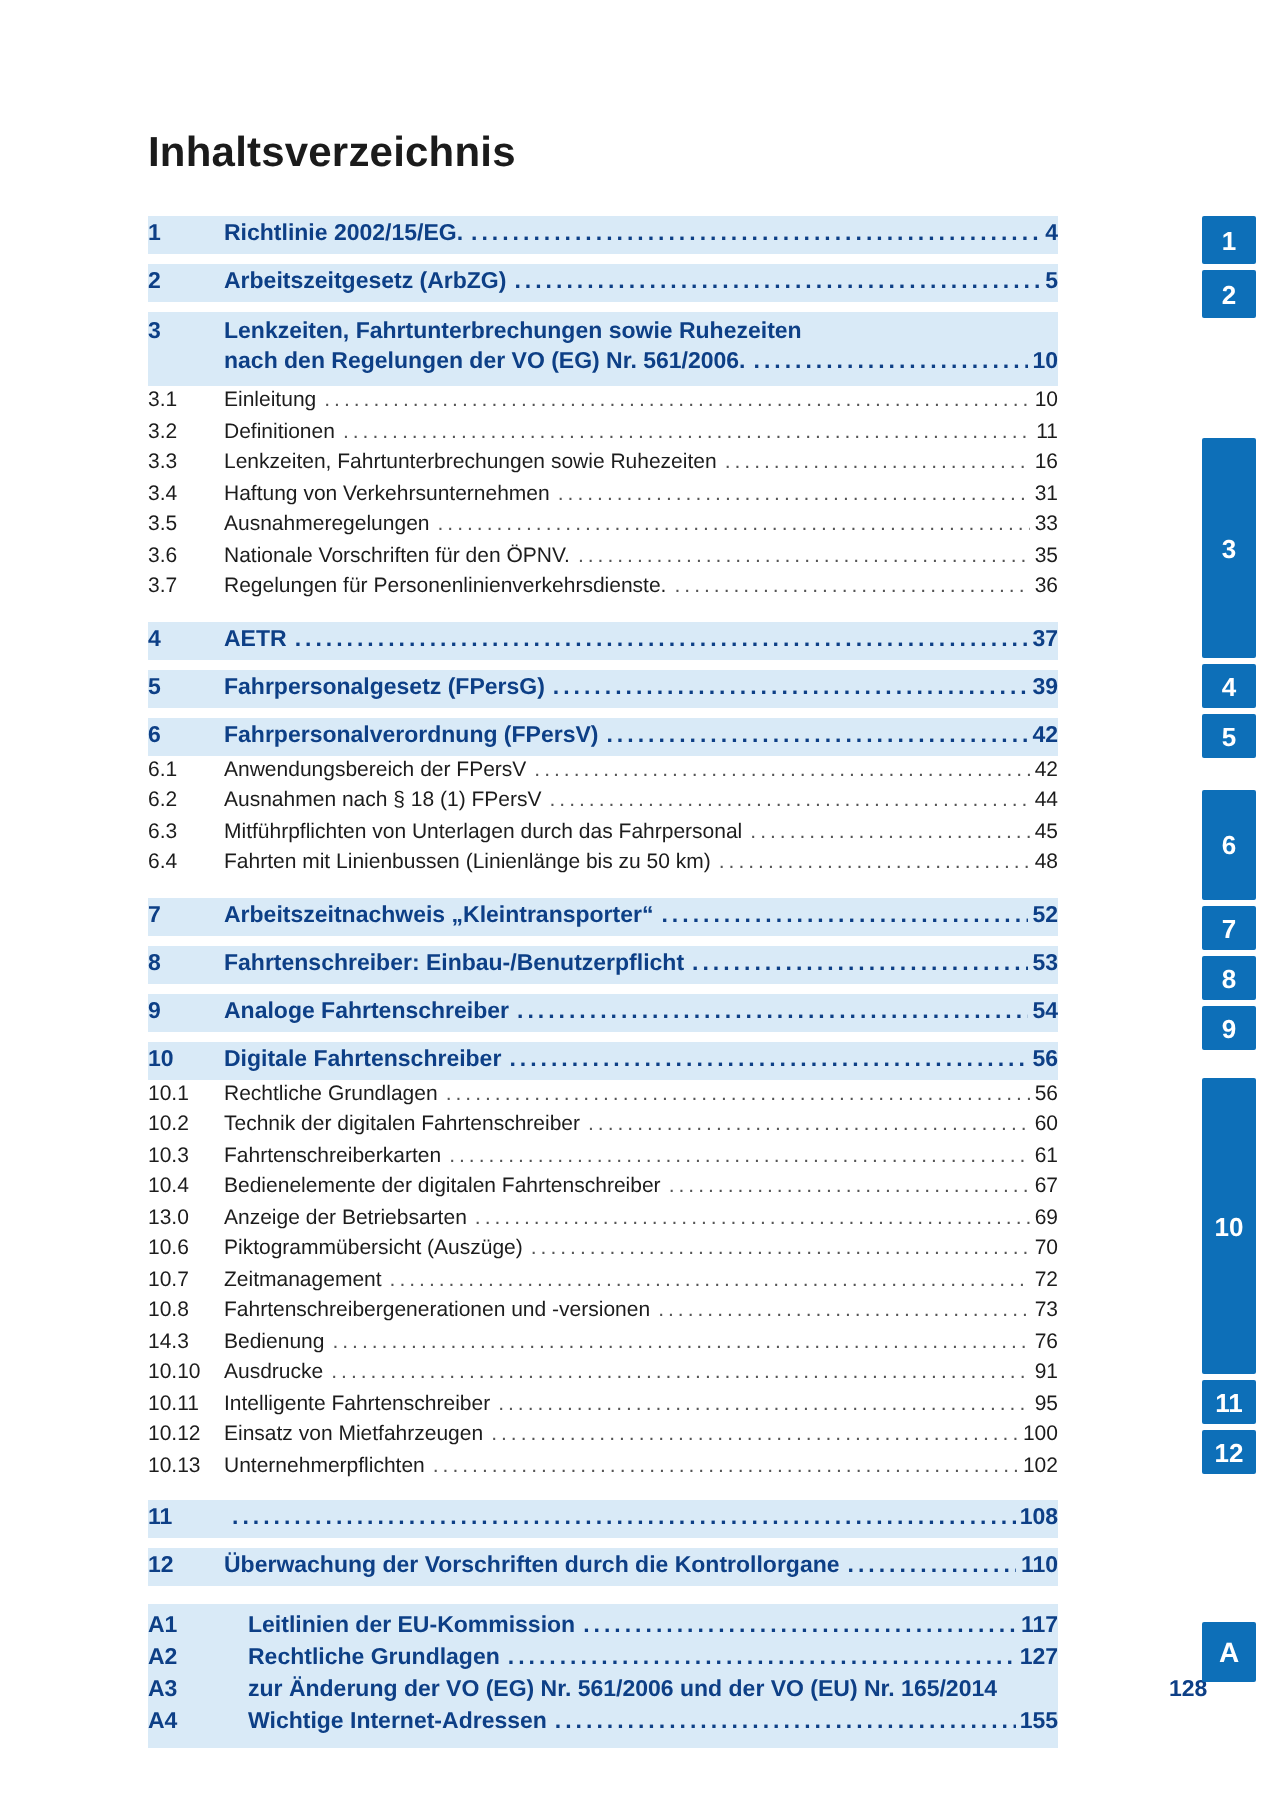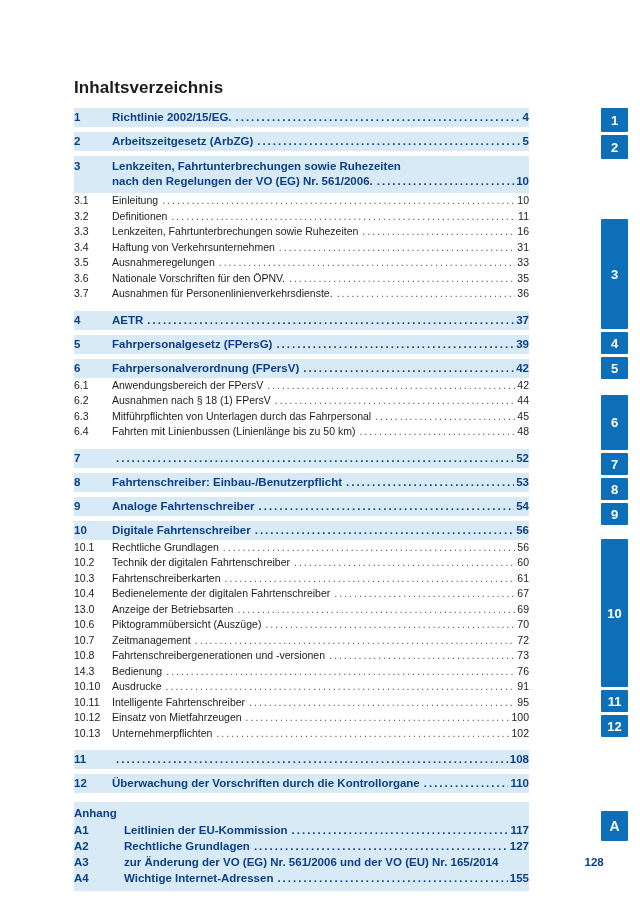--- a/index.html
+++ b/index.html
@@ -20,22 +20,22 @@
     position: absolute;
     left: 0; top: 0;
     width: 640px;
     height: 898px;
   }
 
   
   .title {
     position: absolute;
     left: 74px;
-    top: 78px;
-    font-size: 17px;
+    top: 65px;
+    font-size: 21px;
     font-weight: bold;
     color: #1b1b1b;
     letter-spacing: 0.1px;
   }
 
   
   .toc {
     position: absolute;
     left: 74px;
     top: 108px;
@@ -242,21 +242,21 @@
         <span class="num">3.6</span>
         <span class="txtwrap">
           <span class="label">Nationale Vorschriften für den ÖPNV.</span>
           <span class="leader">................................................................................................................................................................................................................................................</span>
           <span class="page-no">35</span>
         </span>
       </div>
       <div class="row sub">
         <span class="num">3.7</span>
         <span class="txtwrap">
-          <span class="label">Ausnahmen für Personenlinienverkehrsdienste.</span>
+          <span class="label">Regelungen für Personenlinienverkehrsdienste.</span>
           <span class="leader">................................................................................................................................................................................................................................................</span>
           <span class="page-no">36</span>
         </span>
       </div>
       <div class="gap-md"></div>
       <div class="row major">
         <span class="num">4</span>
         <span class="txtwrap">
           <span class="label">AETR</span>
           <span class="leader">................................................................................................................................................................................................................................................</span>
@@ -310,20 +310,21 @@
         <span class="txtwrap">
           <span class="label">Fahrten mit Linienbussen (Linienlänge bis zu 50 km)</span>
           <span class="leader">................................................................................................................................................................................................................................................</span>
           <span class="page-no">48</span>
         </span>
       </div>
       <div class="gap-md"></div>
       <div class="row major">
         <span class="num">7</span>
         <span class="txtwrap">
+          <span class="label">Arbeitszeitnachweis „Kleintransporter“</span>
           <span class="leader">................................................................................................................................................................................................................................................</span>
           <span class="page-no">52</span>
         </span>
       </div>
       <div class="gap-sm"></div>
       <div class="row major">
         <span class="num">8</span>
         <span class="txtwrap">
           <span class="label">Fahrtenschreiber: Einbau-/Benutzerpflicht</span>
           <span class="leader">................................................................................................................................................................................................................................................</span>
@@ -464,21 +465,20 @@
       <div class="row major">
         <span class="num">12</span>
         <span class="txtwrap">
           <span class="label">Überwachung der Vorschriften durch die Kontrollorgane</span>
           <span class="leader">................................................................................................................................................................................................................................................</span>
           <span class="page-no">110</span>
         </span>
       </div>
       <div class="gap-md"></div>
       <div class="anhang-block">
-        <div class="anhang-title">Anhang</div>
         <div class="row">
           <span class="num">A1</span>
           <span class="txtwrap">
             <span class="label">Leitlinien der EU-Kommission</span>
             <span class="leader">................................................................................................................................................................................................................................................</span>
             <span class="page-no">117</span>
           </span>
         </div>
         <div class="row">
           <span class="num">A2</span>

